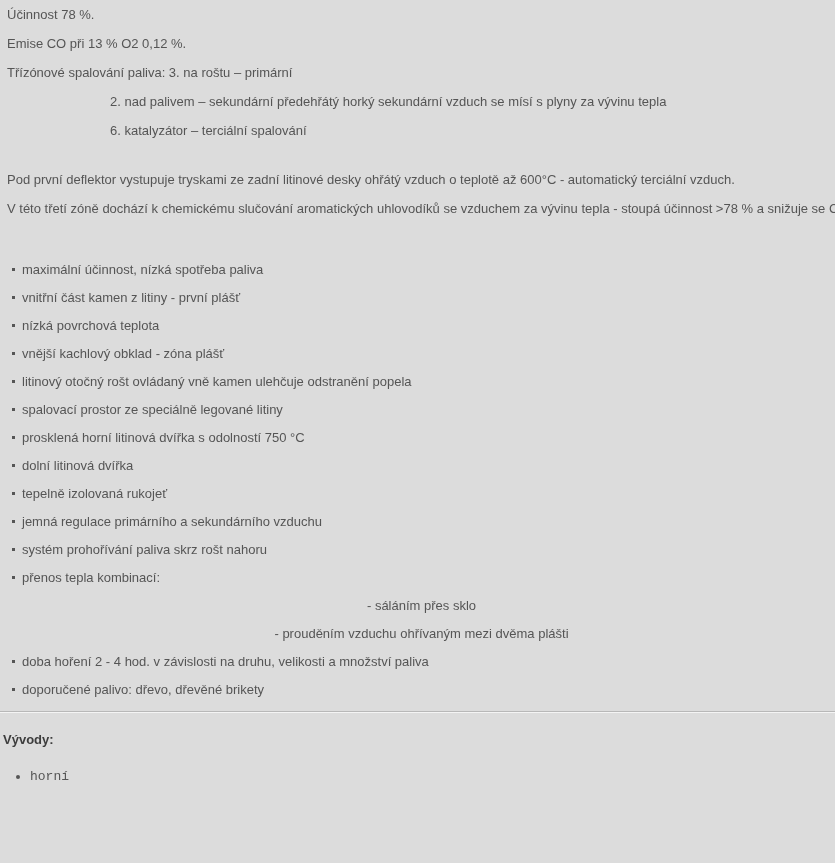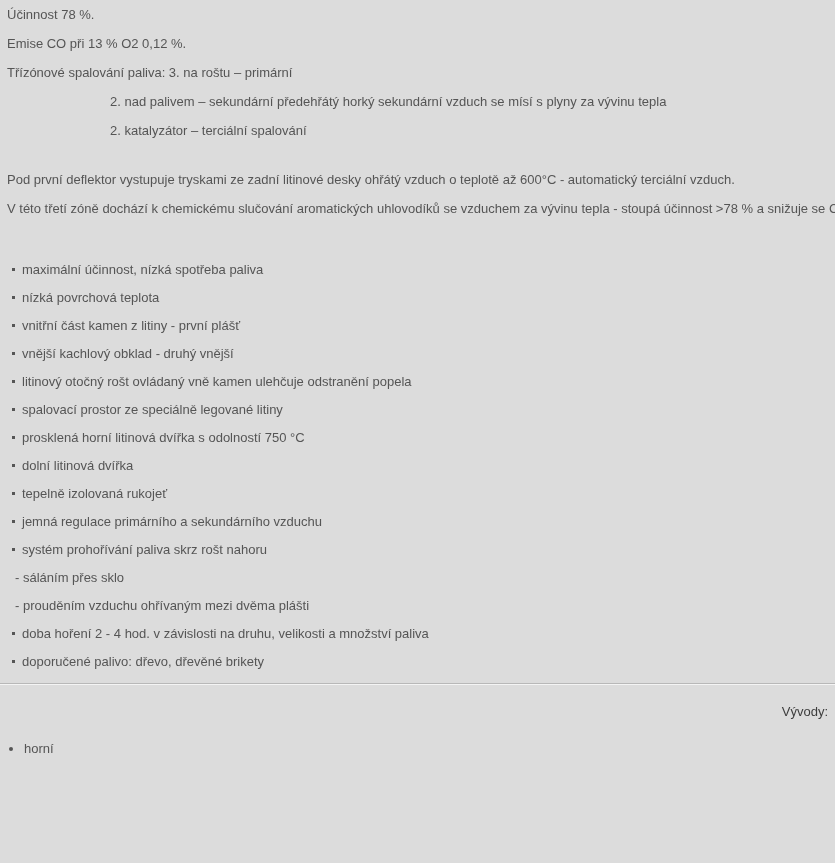--- a/index.html
+++ b/index.html
@@ -55,72 +55,74 @@
     content: "";
     position: absolute;
     left: 1px;
     top: 5px;
     width: 3px;
     height: 3px;
     background: var(--text);
   }
   ul.features li.dash {
     padding-left: 4px;
+    text-align: center;
   }
   hr.section-divider {
     border: none;
     border-top: 1px solid var(--divider-dark);
     border-bottom: 1px solid var(--divider-light);
     height: 0;
     margin: 0;
     width: 100%;
   }
   .outputs-heading {
-    margin: 20px 7px 24px 15px;
-    font-weight: normal;
+    margin: 20px 7px 24px 3px;
+    font-weight: bold;
     color: var(--heading);
     line-height: 13px;
-    text-align: right;
   }
   ul.outputs {
     list-style: disc;
     padding-left: 22px;
-    margin: 2px;
+    margin: 8px;
+    font-family: Liberation Mono, monospace;
   }
   ul.outputs li {
     line-height: 13px;
     margin-bottom: 14px;
   }
 </style>
 </head>
 <body>
 
 <div class="content">
 
   <p>Účinnost 78 %.</p>
   <p>Emise CO při 13 % O2 0,12 %.</p>
   <p>Třízónové spalování paliva: 3. na roštu – primární</p>
   <p class="indent">2. nad palivem – sekundární předehřátý horký sekundární vzduch se mísí s plyny za vývinu tepla</p>
-  <p class="indent gap-after-20">2. katalyzátor – terciální spalování</p>
+  <p class="indent gap-after-20">6. katalyzátor – terciální spalování</p>
 
   <p>Pod první deflektor vystupuje tryskami ze zadní litinové desky ohřátý vzduch o teplotě až 600°C - automatický terciální vzduch.</p>
   <p class="gap-after-32">V této třetí zóně dochází k chemickému slučování aromatických uhlovodíků se vzduchem za vývinu tepla - stoupá účinnost &gt;78 % a snižuje se CO&lt;0,2.</p>
 
   <ul class="features">
       <li class="bullet">maximální účinnost, nízká spotřeba paliva</li>
+      <li class="bullet">vnitřní část kamen z litiny - první plášť</li>
       <li class="bullet">nízká povrchová teplota</li>
-      <li class="bullet">vnitřní část kamen z litiny - první plášť</li>
-      <li class="bullet">vnější kachlový obklad - druhý vnější</li>
+      <li class="bullet">vnější kachlový obklad - zóna plášť</li>
       <li class="bullet">litinový otočný rošt ovládaný vně kamen ulehčuje odstranění popela</li>
       <li class="bullet">spalovací prostor ze speciálně legované litiny</li>
       <li class="bullet">prosklená horní litinová dvířka s odolností 750 °C</li>
       <li class="bullet">dolní litinová dvířka</li>
       <li class="bullet">tepelně izolovaná rukojeť</li>
       <li class="bullet">jemná regulace primárního a sekundárního vzduchu</li>
       <li class="bullet">systém prohořívání paliva skrz rošt nahoru</li>
+      <li class="bullet">přenos tepla kombinací:</li>
       <li class="dash">- sáláním přes sklo</li>
       <li class="dash">- prouděním vzduchu ohřívaným mezi dvěma plášti</li>
       <li class="bullet">doba hoření 2 - 4 hod. v závislosti na druhu, velikosti a množství paliva</li>
       <li class="bullet">doporučené palivo: dřevo, dřevěné brikety</li>
     </ul>
 
   <hr class="section-divider">
 
   <p class="outputs-heading">Vývody:</p>
 

